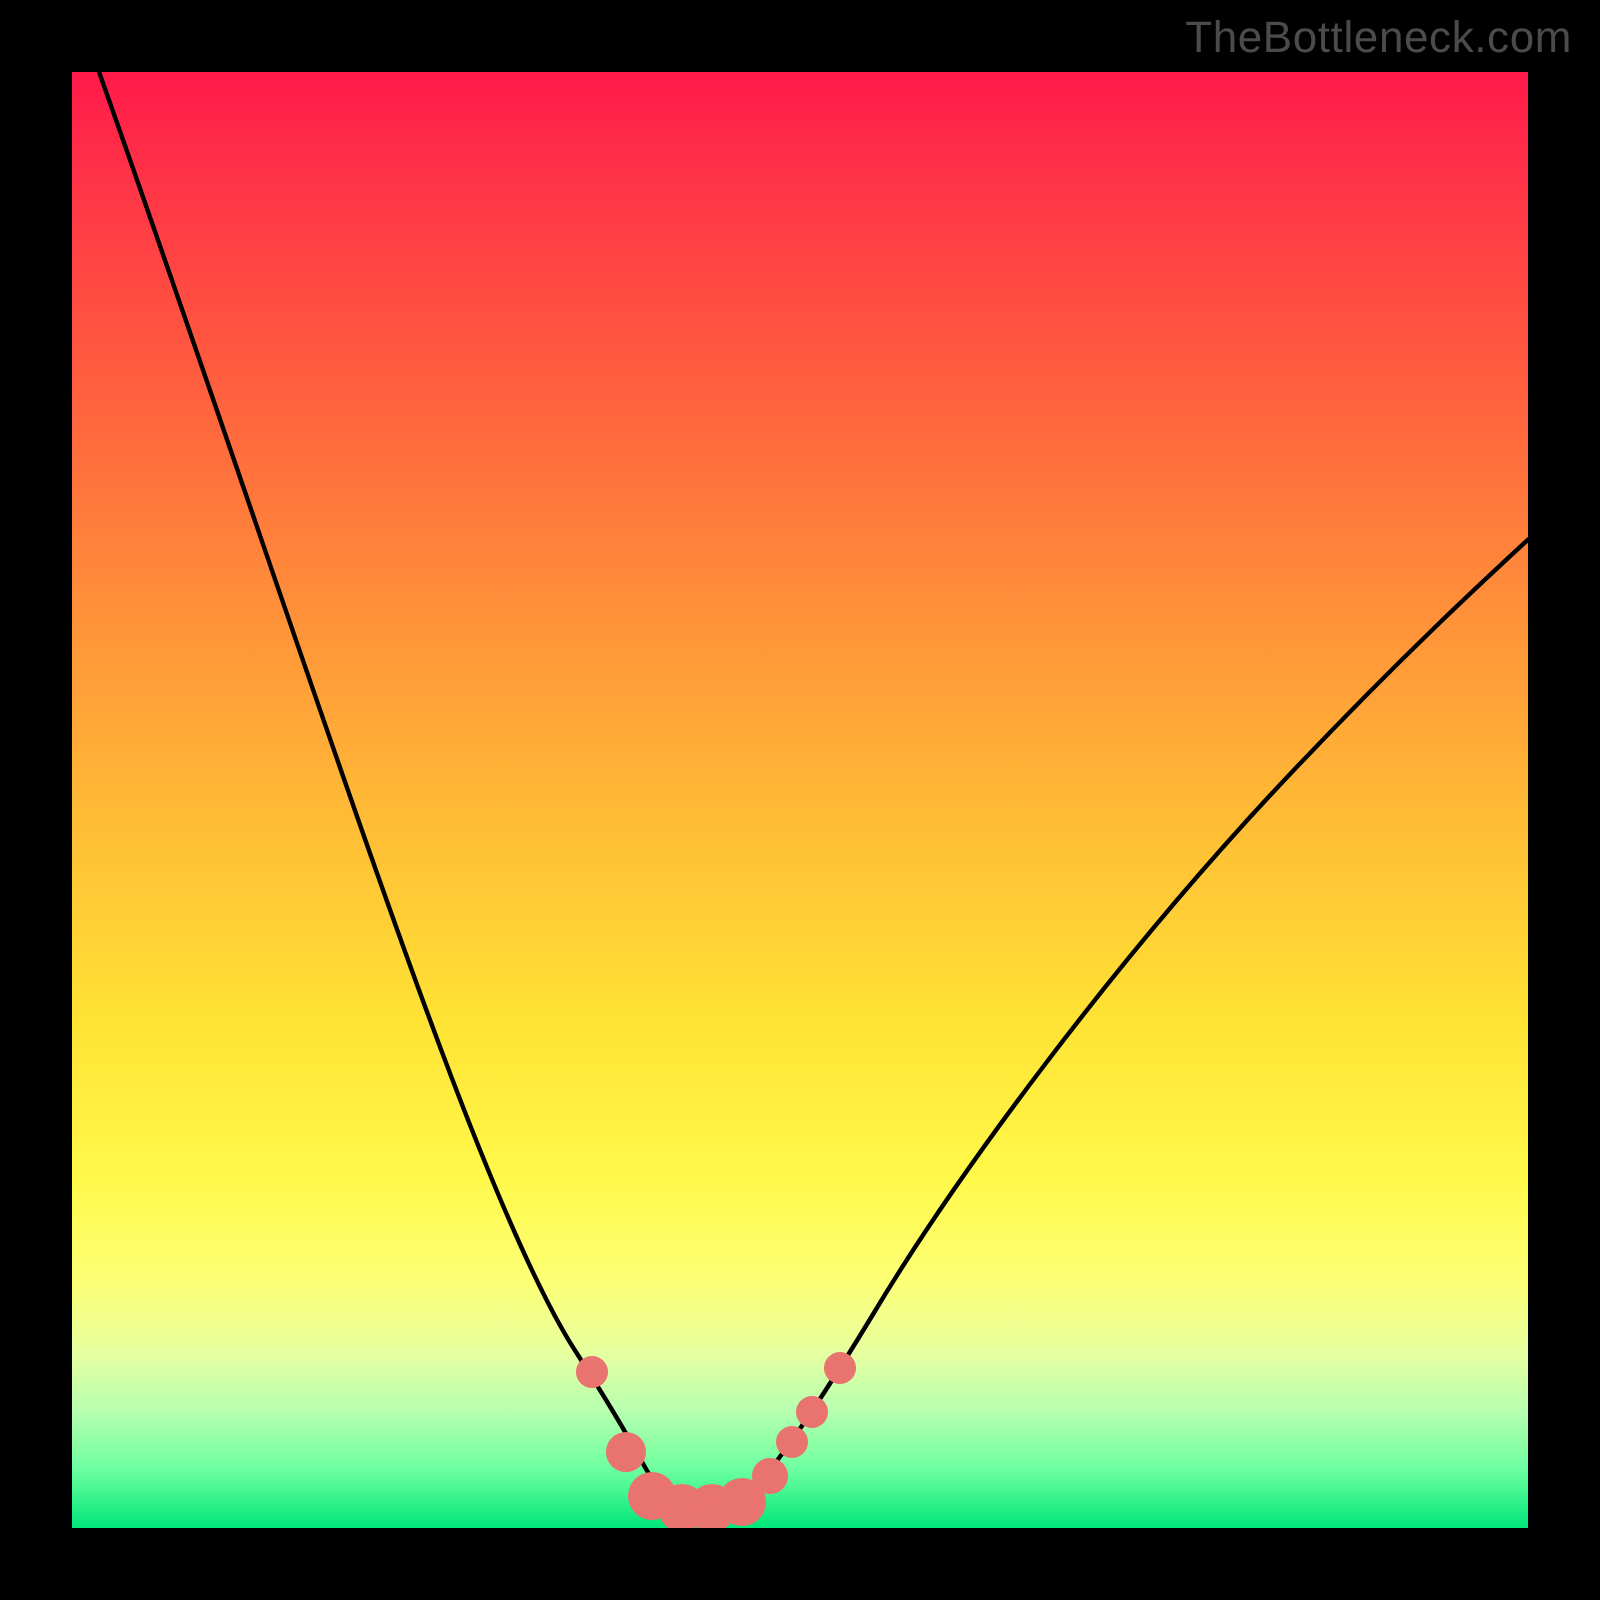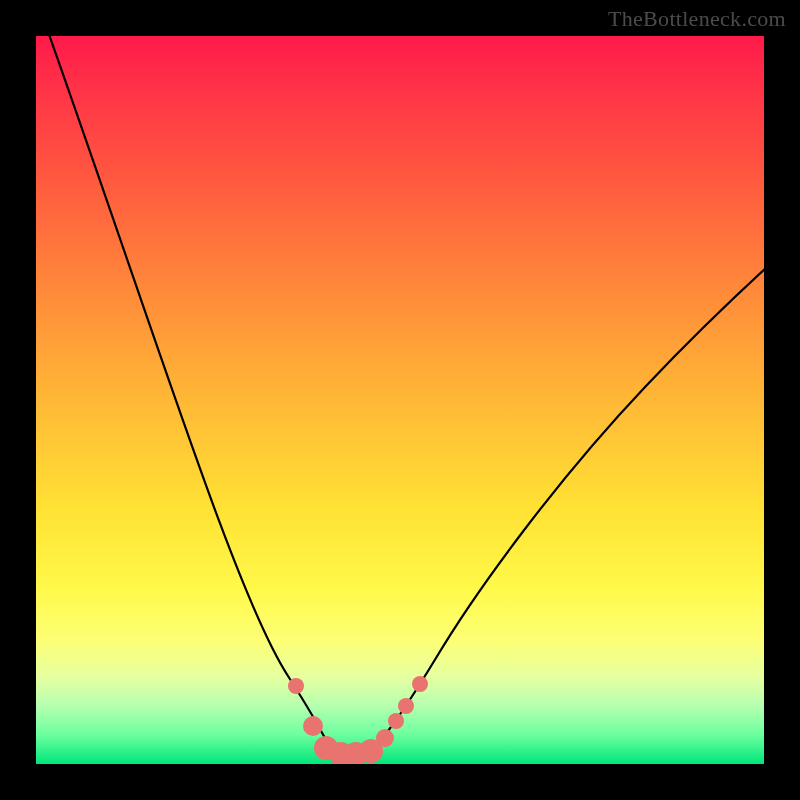--- a/index.html
+++ b/index.html
@@ -33,21 +33,21 @@
     );
   }
   .watermark {
     position: absolute;
     top: 6px;
     right: 14px;
     color: #4b4b4b;
     font-size: 22px;
     font-weight: 500;
     letter-spacing: 0.3px;
-    font-family: Liberation Serif, serif;
+    font-family: Liberation Sans, sans-serif;
   }
   svg.curve {
     position: absolute;
     left: 0;
     top: 0;
     width: 728px;
     height: 728px;
   }
 </style>
 </head>

